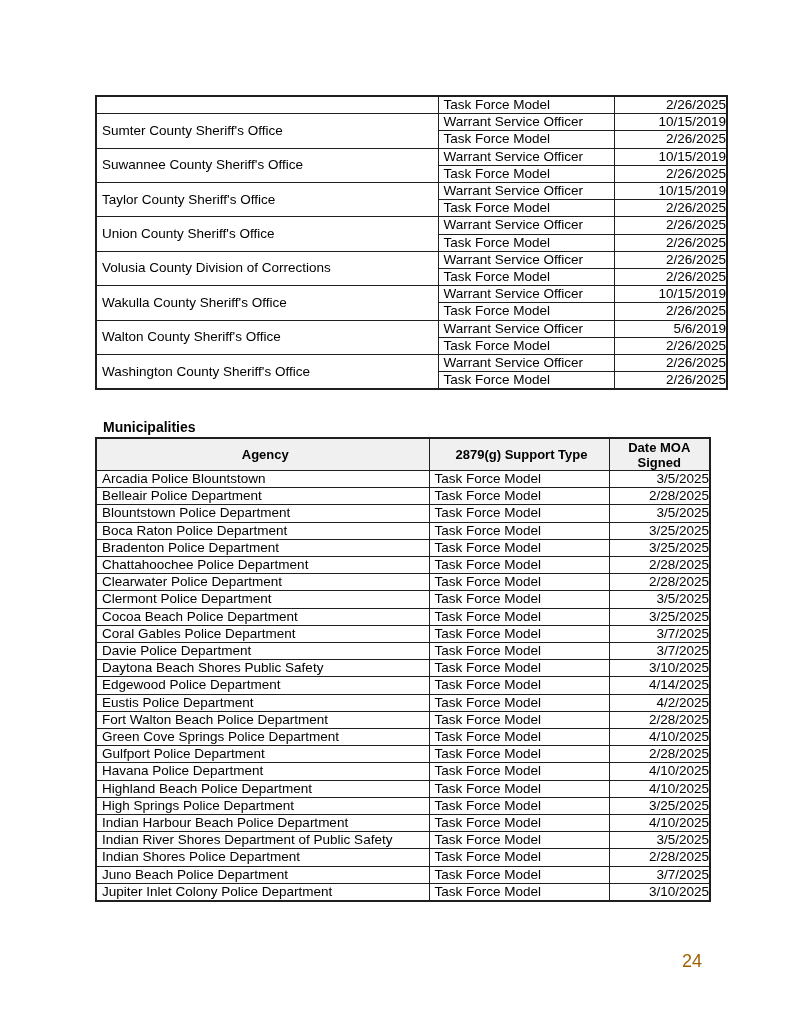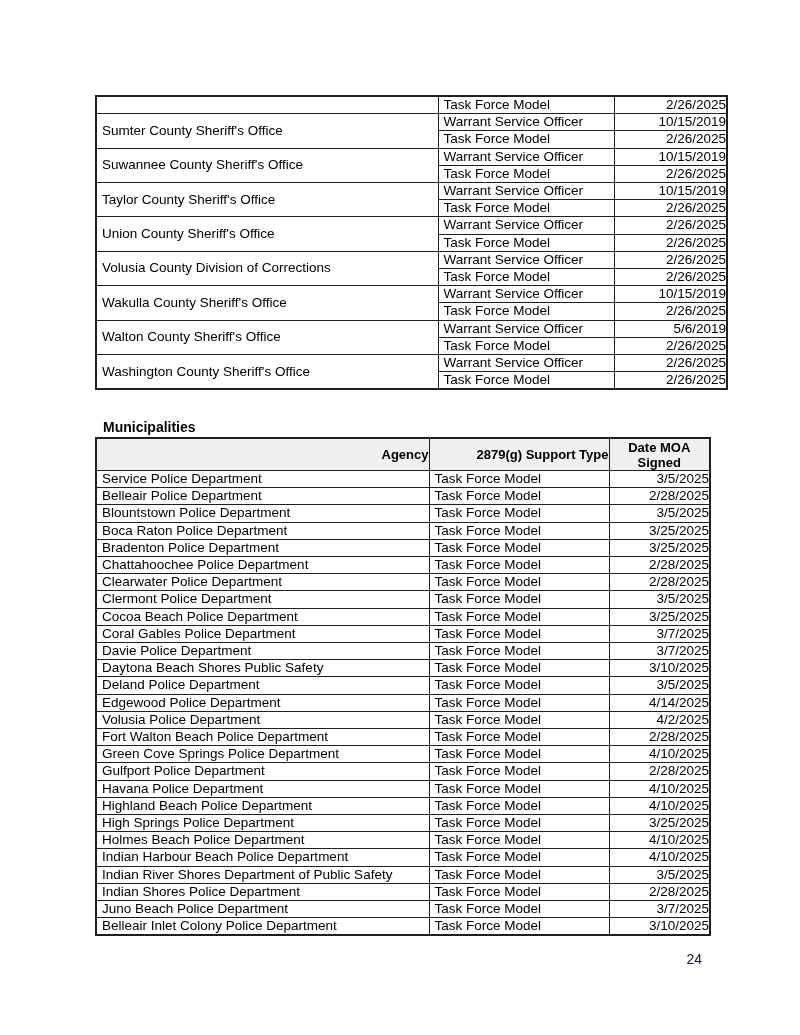--- a/index.html
+++ b/index.html
@@ -18,29 +18,29 @@
     font-size:13.5px;height:16.2px;line-height:16.2px;
     padding:0;white-space:nowrap;vertical-align:middle;
   }
   td.agency,td.support{text-align:left;padding-left:5px;}
   td.agency{vertical-align:middle;}
   td.date{text-align:right;}
   .t2 th{
     background:#f0f0f0;font-weight:bold;font-size:13px;
     height:31px;vertical-align:middle;padding:0;
   }
-  th.left{text-align:right;padding-left:5px;white-space:nowrap;}
+  th.left{text-align:center;padding-left:5px;white-space:nowrap;}
   th.center{text-align:center;white-space:normal;line-height:15px;padding:0 0;}
   .muni-heading{
     position:absolute;left:95px;top:411px;margin:8px;
     font-size:14px;font-weight:bold;color:#000;
   }
   .page-number{
     position:absolute;left:672px;top:951px;width:30px;
-    text-align:right;font-size:14px;color:#0f172a;
+    text-align:right;font-size:18px;color:#a16207;
   }
 </style>
 </head>
 <body>
 
 <div class="page">
 
   <table class="tbl t1">
     <colgroup>
       <col style="width:342px">
@@ -138,21 +138,21 @@
     </colgroup>
     <thead>
       <tr>
         <th class="left">Agency</th>
         <th class="left">2879(g) Support Type</th>
         <th class="center">Date MOA Signed</th>
       </tr>
     </thead>
     <tbody>
         <tr>
-          <td class="agency">Service Police Department</td>
+          <td class="agency">Arcadia Police Blountstown</td>
           <td class="support">Task Force Model</td>
           <td class="date">3/5/2025</td>
         </tr>
         <tr>
           <td class="agency">Belleair Police Department</td>
           <td class="support">Task Force Model</td>
           <td class="date">2/28/2025</td>
         </tr>
         <tr>
           <td class="agency">Blountstown Police Department</td>
@@ -198,31 +198,26 @@
           <td class="agency">Davie Police Department</td>
           <td class="support">Task Force Model</td>
           <td class="date">3/7/2025</td>
         </tr>
         <tr>
           <td class="agency">Daytona Beach Shores Public Safety</td>
           <td class="support">Task Force Model</td>
           <td class="date">3/10/2025</td>
         </tr>
         <tr>
-          <td class="agency">Deland Police Department</td>
-          <td class="support">Task Force Model</td>
-          <td class="date">3/5/2025</td>
-        </tr>
-        <tr>
           <td class="agency">Edgewood Police Department</td>
           <td class="support">Task Force Model</td>
           <td class="date">4/14/2025</td>
         </tr>
         <tr>
-          <td class="agency">Volusia Police Department</td>
+          <td class="agency">Eustis Police Department</td>
           <td class="support">Task Force Model</td>
           <td class="date">4/2/2025</td>
         </tr>
         <tr>
           <td class="agency">Fort Walton Beach Police Department</td>
           <td class="support">Task Force Model</td>
           <td class="date">2/28/2025</td>
         </tr>
         <tr>
           <td class="agency">Green Cove Springs Police Department</td>
@@ -243,46 +238,41 @@
           <td class="agency">Highland Beach Police Department</td>
           <td class="support">Task Force Model</td>
           <td class="date">4/10/2025</td>
         </tr>
         <tr>
           <td class="agency">High Springs Police Department</td>
           <td class="support">Task Force Model</td>
           <td class="date">3/25/2025</td>
         </tr>
         <tr>
-          <td class="agency">Holmes Beach Police Department</td>
-          <td class="support">Task Force Model</td>
-          <td class="date">4/10/2025</td>
-        </tr>
-        <tr>
           <td class="agency">Indian Harbour Beach Police Department</td>
           <td class="support">Task Force Model</td>
           <td class="date">4/10/2025</td>
         </tr>
         <tr>
           <td class="agency">Indian River Shores Department of Public Safety</td>
           <td class="support">Task Force Model</td>
           <td class="date">3/5/2025</td>
         </tr>
         <tr>
           <td class="agency">Indian Shores Police Department</td>
           <td class="support">Task Force Model</td>
           <td class="date">2/28/2025</td>
         </tr>
         <tr>
           <td class="agency">Juno Beach Police Department</td>
           <td class="support">Task Force Model</td>
           <td class="date">3/7/2025</td>
         </tr>
         <tr>
-          <td class="agency">Belleair Inlet Colony Police Department</td>
+          <td class="agency">Jupiter Inlet Colony Police Department</td>
           <td class="support">Task Force Model</td>
           <td class="date">3/10/2025</td>
         </tr>
       </tbody>
   </table>
 
   <div class="page-number">24</div>
 </div>
 
 </body></html>

